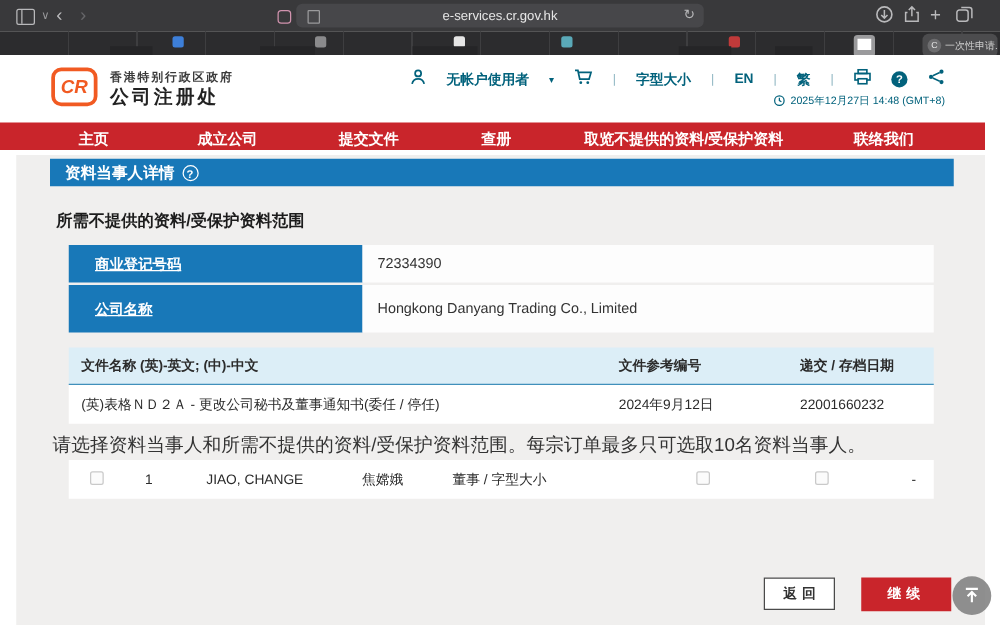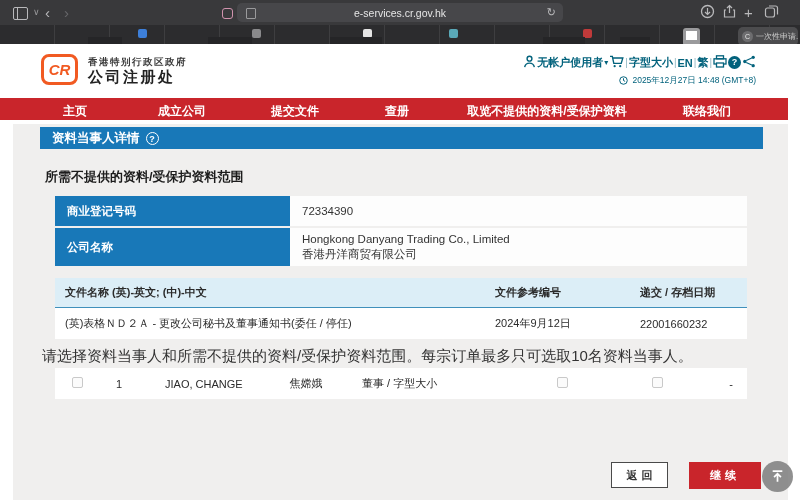--- a/index.html
+++ b/index.html
@@ -32,40 +32,40 @@
   .active-tab:before{content:"";position:absolute;left:3px;top:3px;width:11px;height:9px;background:#fff;}
   .right-tab{position:absolute;left:738px;top:2px;width:60px;height:19px;background:#4c4c4e;border-radius:5px;display:flex;align-items:center;gap:3px;padding-left:4px;box-sizing:border-box;}
   .right-tab .fav-c{width:11px;height:11px;border-radius:50%;background:#6d6d6f;color:#e8e8e8;font-size:7px;line-height:11px;text-align:center;flex:none;}
   .right-tab .rt-label{color:#cfcfcf;font-size:8px;white-space:nowrap;overflow:hidden;}
 
   
   .site-header{position:absolute;left:0;top:44px;width:800px;height:54px;background:#fff;}
   .cr-logo{position:absolute;left:41px;top:10px;width:31px;height:25px;border:3px solid #f15a22;border-radius:8px;color:#f15a22;font-weight:bold;font-style:italic;font-size:15px;line-height:25px;text-align:center;letter-spacing:0;}
   .gov-line{position:absolute;left:88px;top:12px;font-size:9.5px;font-weight:bold;color:#3a3a3a;letter-spacing:1.5px;}
   .dept-line{position:absolute;left:88px;top:24px;font-size:15px;font-weight:bold;color:#222;letter-spacing:2.5px;}
-  .header-right{position:absolute;right:44px;top:11px;display:flex;align-items:center;gap:1px;color:#02627c;font-size:11px;}
+  .header-right{position:absolute;right:44px;top:11px;display:flex;align-items:center;gap:16px;color:#02627c;font-size:11px;}
   .header-right .sep{color:#8fb6c2;font-size:10px;}
   .hdr-caret{font-size:8px;}
   .qmark{width:13px;height:13px;border-radius:50%;background:#02627c;color:#fff;font-size:9px;font-weight:bold;text-align:center;line-height:13px;}
   .datetime-row{position:absolute;right:44px;top:31px;display:flex;align-items:center;gap:4px;color:#02627c;font-size:8.5px;}
 
   
   .main-nav{position:absolute;left:0;top:98px;width:788px;height:22px;background:#c9252b;}
   .main-nav .nav-item{position:absolute;top:0;transform:translateX(-50%);color:#fff;font-weight:bold;font-size:12px;line-height:26px;white-space:nowrap;cursor:pointer;}
 
   
   .content-bg{position:absolute;left:13px;top:124px;width:775px;height:376px;background:#f0efee;}
   .page-title-bar{position:absolute;left:40px;top:127px;width:723px;height:22px;background:#1878b8;color:#fff;display:flex;align-items:center;gap:6px;padding-left:12px;box-sizing:border-box;}
   .page-title-bar .pt-text{font-size:12.5px;font-weight:bold;}
   .help-circle{width:13px;height:13px;border-radius:50%;border:1.3px solid #fff;color:#fff;font-size:9px;font-weight:bold;text-align:center;line-height:13px;box-sizing:border-box;}
   .section-title{position:absolute;left:45px;top:168px;font-size:13px;font-weight:bold;color:#1c1c1c;}
 
   .info-table{position:absolute;left:55px;top:196px;width:692px;}
   .info-row{display:flex;margin-bottom:2px;}
-  .info-label{width:235px;background:#1878b8;color:#fff;font-weight:bold;font-size:11.5px;display:flex;align-items:center;padding-left:12px;box-sizing:border-box;flex:none;}
+  .info-label{width:235px;background:#1878b8;color:#fff;font-weight:bold;font-size:11.5px;display:flex;align-items:center;padding-left:21px;box-sizing:border-box;flex:none;text-decoration:underline;}
   .info-value{flex:1;background:#fdfdfd;color:#333;font-size:11.5px;display:flex;flex-direction:column;justify-content:center;padding-left:12px;box-sizing:border-box;}
   .info-row.r1{height:30px;}
   .info-row.r2{height:38px;}
   .info-value .line{line-height:15px;}
 
   .doc-table{position:absolute;left:55px;top:278px;width:692px;font-size:11px;color:#2b2b2b;}
   .doc-head{display:grid;grid-template-columns:440px 145px 1fr;height:29px;background:#dceef7;font-weight:bold;align-items:center;border-bottom:1px solid #4090bb;}
   .doc-row{display:grid;grid-template-columns:440px 145px 1fr;height:31px;background:#fff;align-items:center;}
   .doc-c1{padding-left:10px;}
 
@@ -218,21 +218,20 @@
     <div class="info-row r1">
       <div class="info-label">商业登记号码</div>
       <div class="info-value">
           <span class="line">72334390</span>
         </div>
     </div>
     <div class="info-row r2">
       <div class="info-label">公司名称</div>
       <div class="info-value">
         <span class="line">Hongkong Danyang Trading Co., Limited</span>
-        <span class="line">香港丹洋商贸有限公司</span>
       </div>
     </div>
   </div>
 
   <div class="doc-table">
     <div class="doc-head">
       <span class="doc-c1">文件名称 (英)-英文; (中)-中文</span>
       <span>文件参考编号</span>
       <span>递交 / 存档日期</span>
     </div>

